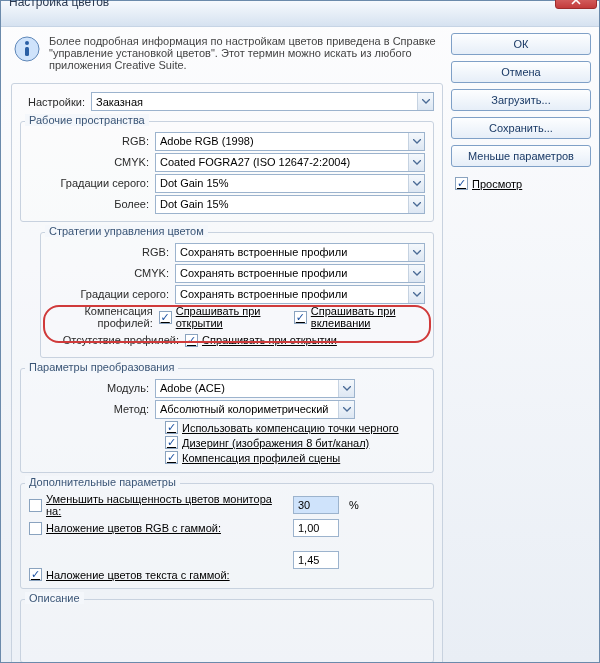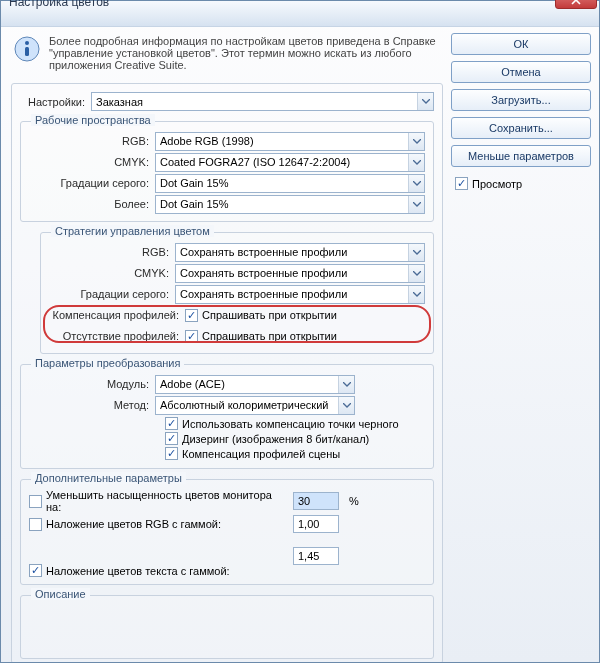--- a/index.html
+++ b/index.html
@@ -57,21 +57,21 @@
   .group {
     border: 1px solid #c8d2df;
     border-radius: 3px;
     padding: 8px 8px 6px 8px;
     margin-top: 2px;
     position: relative;
     background: rgba(255,255,255,0.2);
   }
   .group > .legend {
     position: absolute;
-    top: -8px; left: 10px;
+    top: -8px; left: 4px;
     background: linear-gradient(#f4f7fb,#f4f7fb);
     padding: 0 4px;
     color: #3a5576;
     font-size: 11px;
   }
   .row {
     display: flex;
     align-items: center;
     gap: 6px;
     margin: 1px 0;
@@ -107,21 +107,21 @@
     background: #fff;
     display: inline-flex; align-items: center; justify-content: center;
     flex: none;
   }
   .chk.checked::after {
     content: "✓";
     color: #1a4fa0;
     font-size: 11px;
     line-height: 1;
   }
-  .chkrow { display: flex; align-items:center; gap: 4px; }
+  .chkrow { display: flex; align-items:center; gap: 4px; text-decoration: underline; }
   .redhl {
     position: absolute;
     border: 2px solid #d03a3a;
     border-radius: 16px;
     pointer-events: none;
   }
   .numbox {
     width: 46px; height: 18px;
     border: 1px solid #9cb3cd;
     background: #fff;
@@ -268,20 +268,24 @@
                   </svg>
                 </span>
               </div>
           </div>
           <div class="row">
               <span class="lbl lblw">Компенсация профилей:</span>
             <div class="chkrow">
                 <span class="chk checked"></span>
                 <span>Спрашивать при открытии</span>
               </div>
+            <div class="chkrow" style="margin-left:8px;">
+                <span class="chk checked"></span>
+                <span>Спрашивать при вклеивании</span>
+              </div>
           </div>
           <div class="row">
               <span class="lbl lblw">Отсутствие профилей:</span>
             <div class="chkrow">
                 <span class="chk checked"></span>
                 <span>Спрашивать при открытии</span>
               </div>
           </div>
           <div class="redhl" style="left:2px; right:2px; top:72px; height:38px;"></div>
         </div>

